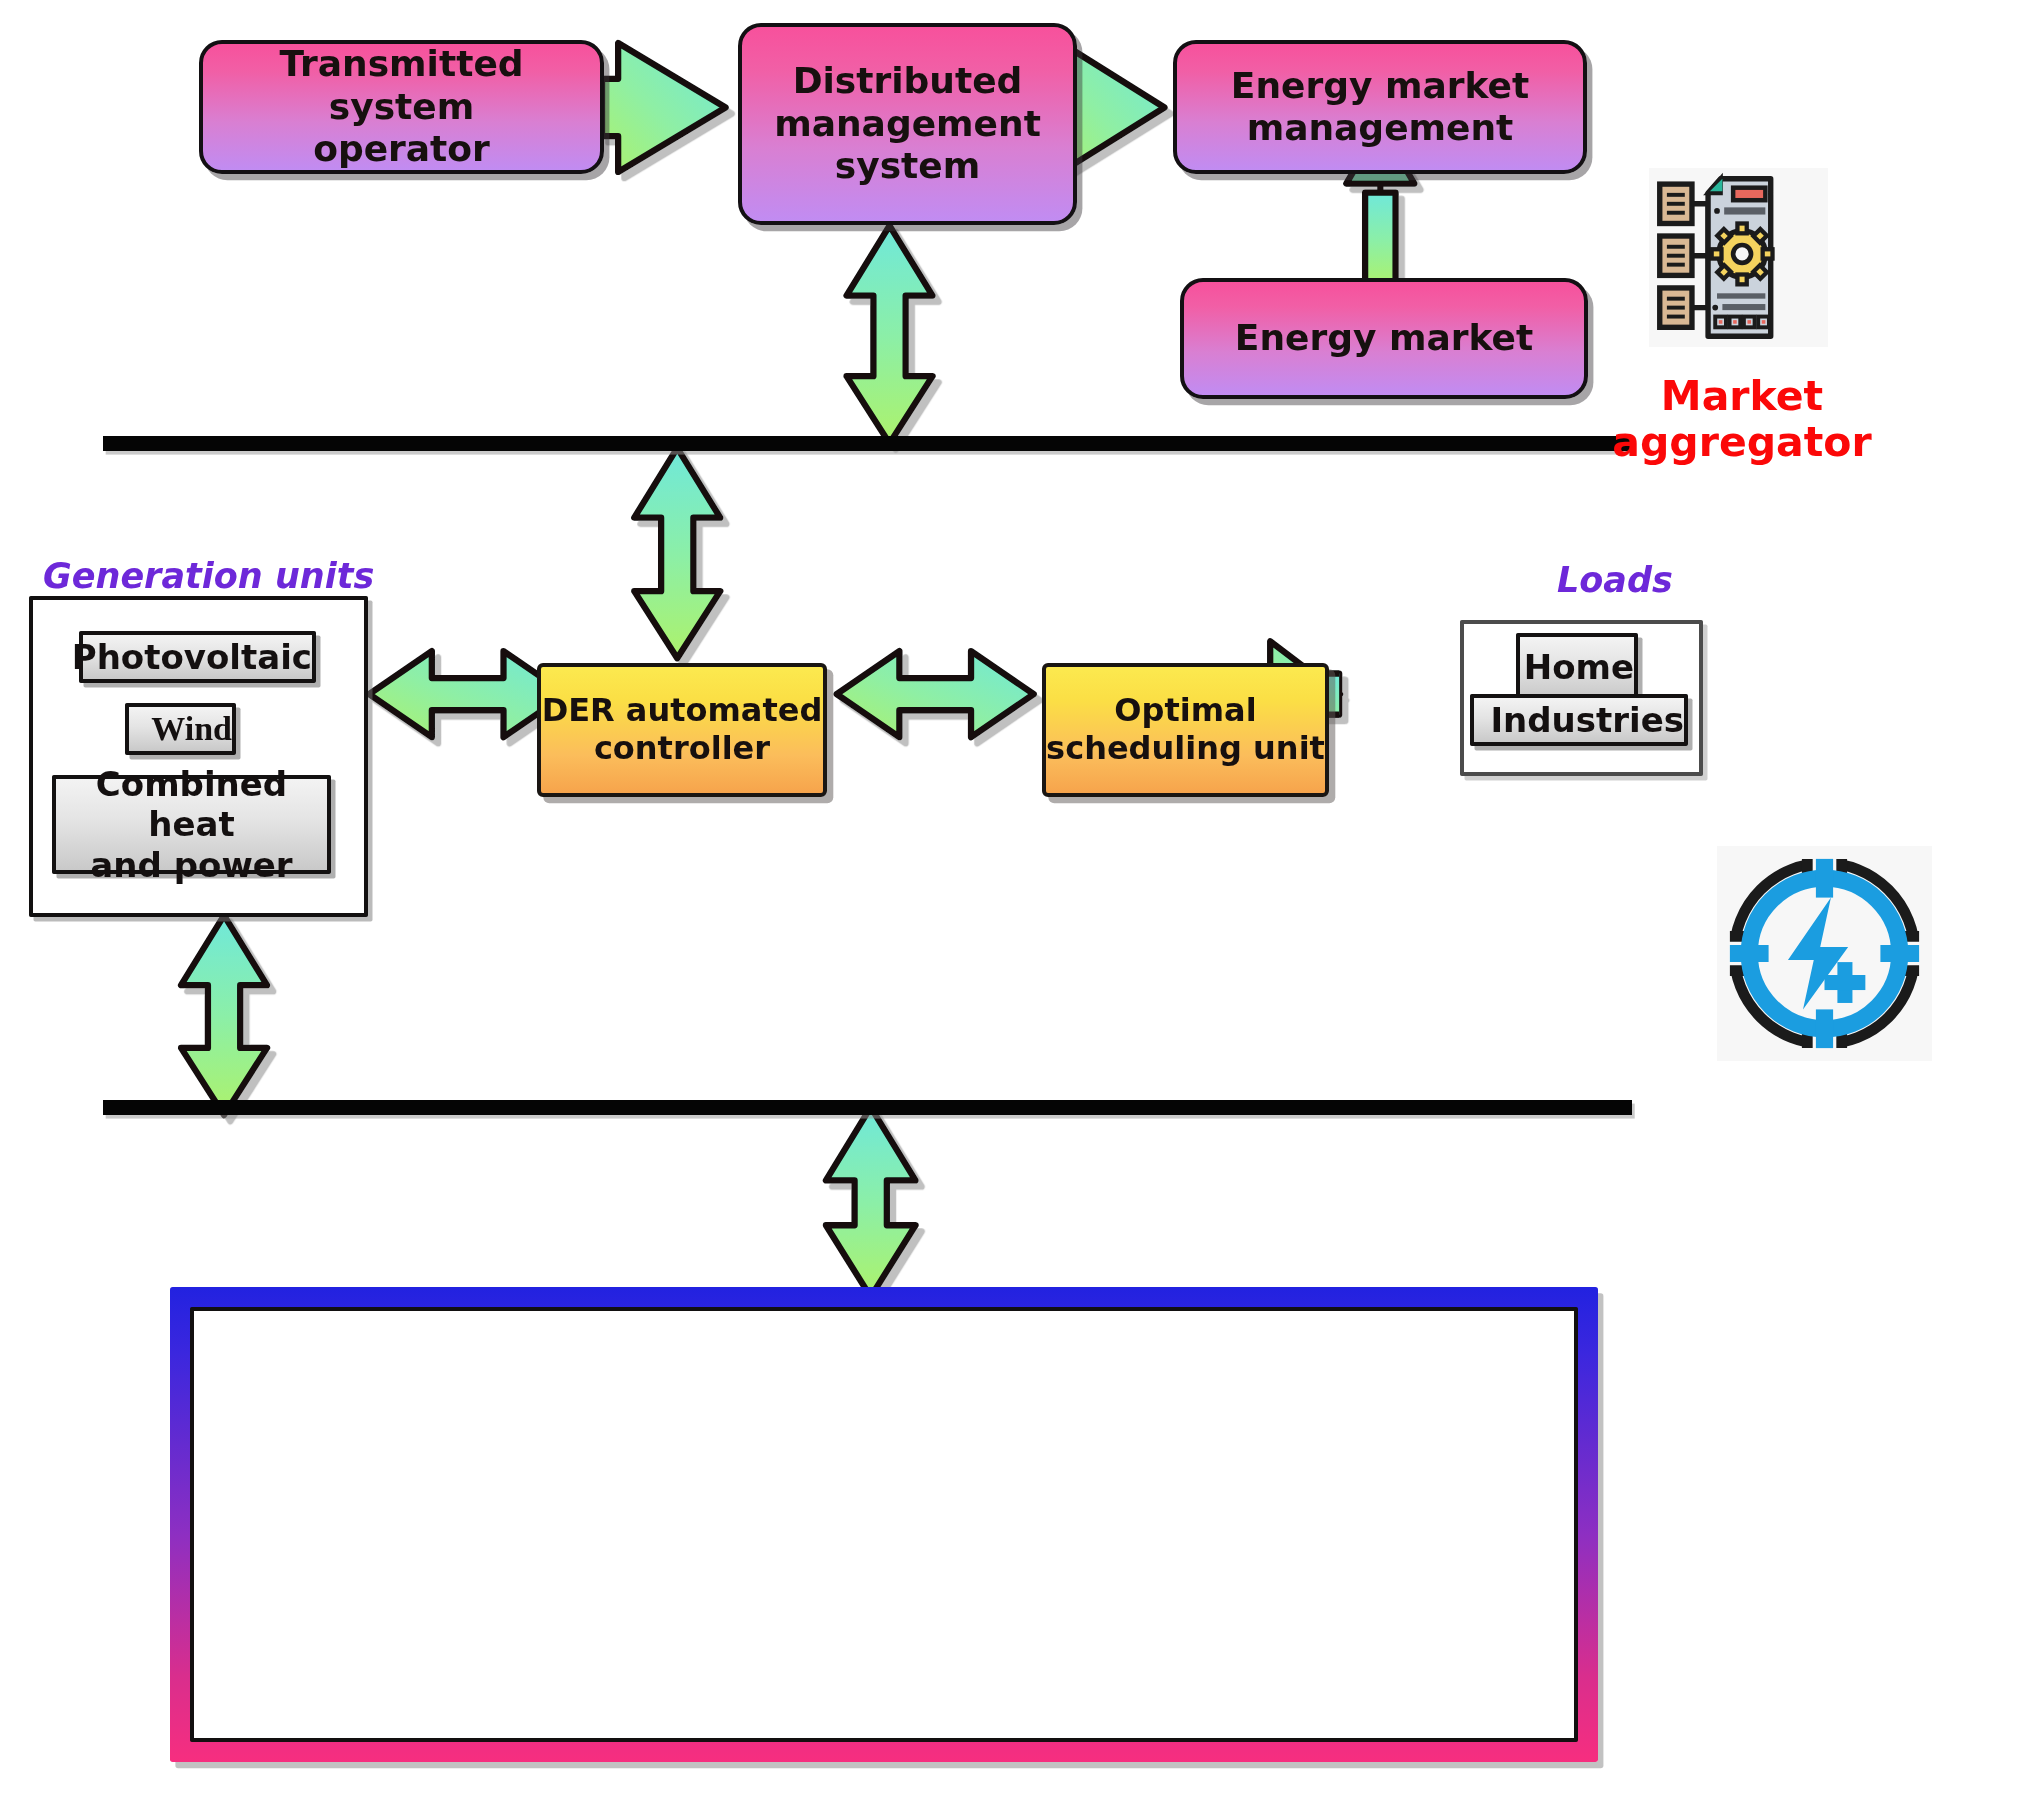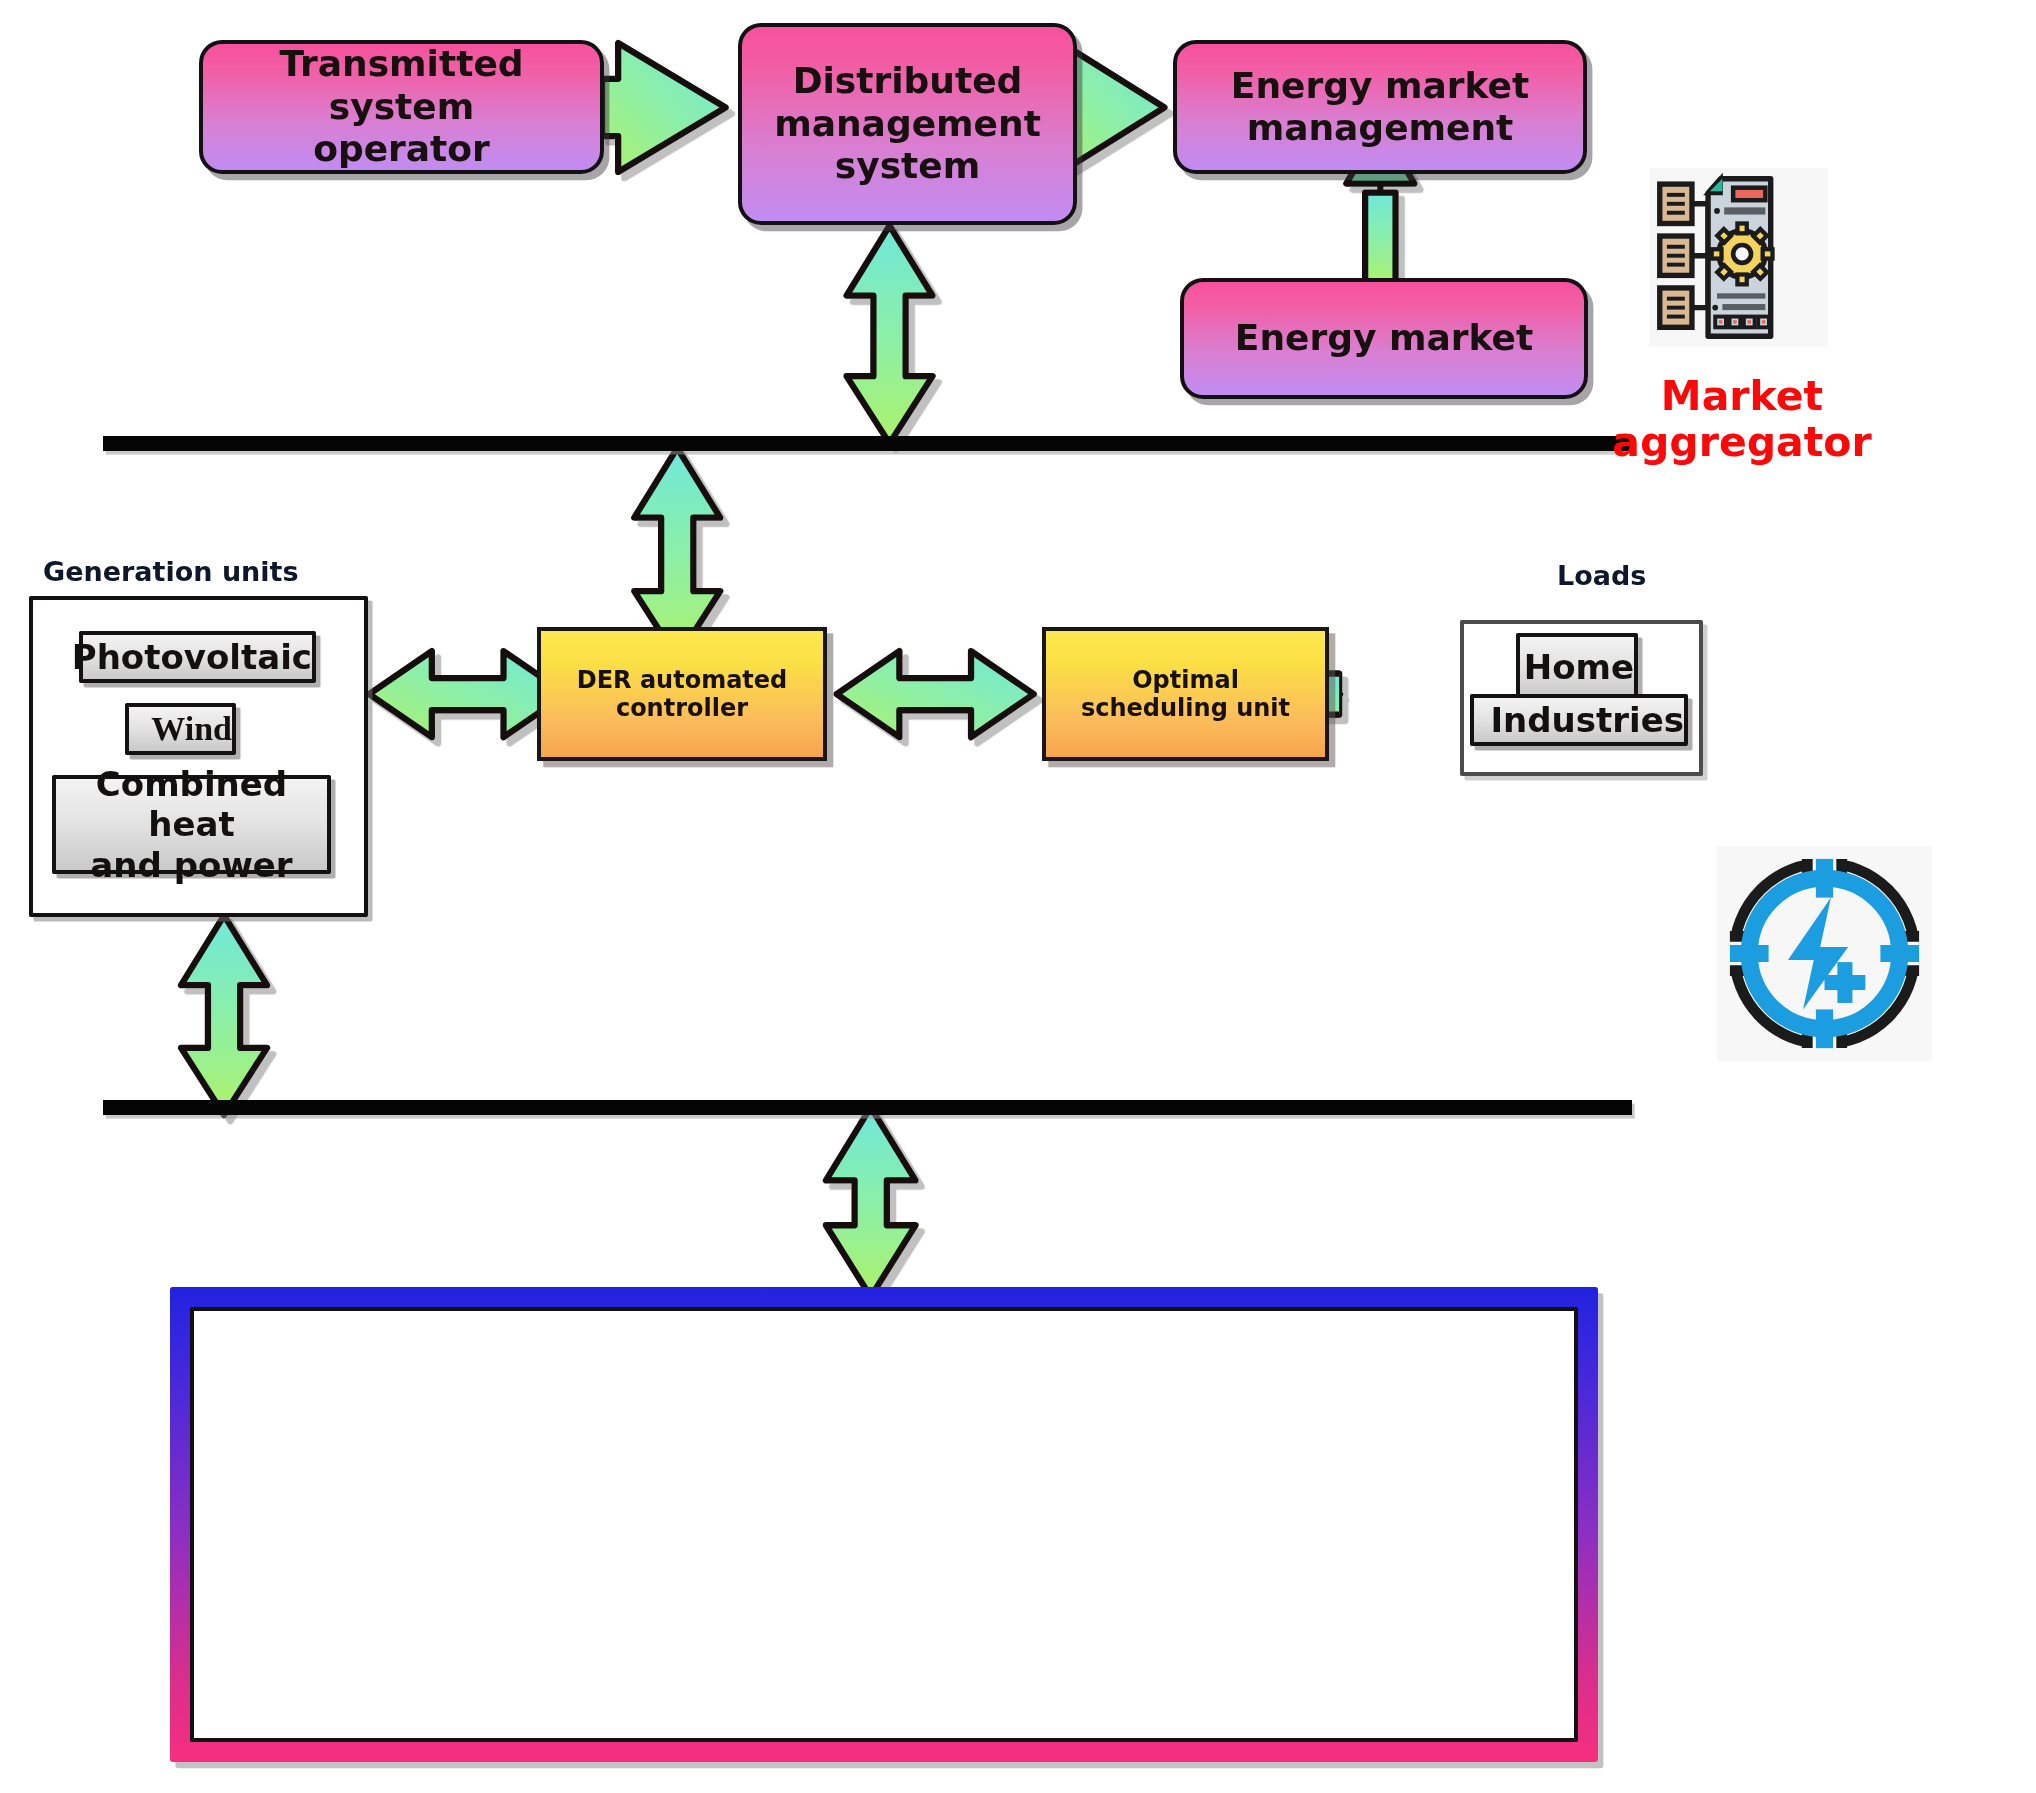--- a/index.html
+++ b/index.html
@@ -28,23 +28,24 @@
     border:4.5px solid #131013;
     border-radius:23px;
     box-shadow:5.4px 6.3px 0 rgba(60,55,60,.45);
     font-size:36px;
   }
 
   
   .yellow-box{
     background:linear-gradient(180deg,#FCE94F 0%,#FBDF45 26%,#FBBD5B 70%,#F6A44C 100%);
     border:4.5px solid #1a1613;
-    border-radius:0;
+    border-radius:6px;
     box-shadow:6.3px 6.3px 0 rgba(95,90,88,.5);
-    font-size:24px;
+    font-size:32px;
+    margin-top:36px;
   }
 
   
   .grey-box{
     background:linear-gradient(180deg,#F3F3F3 0%,#E4E4E4 45%,#C9C9C9 100%);
     border:4.5px solid #131111;
     border-radius:1.8px;
     box-shadow:4.5px 4.5px 0 rgba(110,110,110,.55);
     font-size:34px;
     color:#141010;
@@ -60,21 +61,21 @@
   }
   .frame-box-thin{
     background:#ffffff;
     border:4.5px solid #4c4c4c;
     border-radius:1.8px;
     box-shadow:4.5px 4.5px 0 rgba(150,150,150,.45);
   }
 
   
   .cap-blue{
-    color:#0f172a;font-size:27px;font-weight:700;white-space:nowrap;
+    color:#6d28d9;font-size:35px;font-weight:700;white-space:nowrap;font-style:italic;
   }
   .cap-red{
     color:#fb0808;font-size:41px;font-weight:700;text-align:center;line-height:1.12;
   }
 
   
   .busbar{
     background:#050505;
     height:15px;
     box-shadow:2.7px 3.6px 0 rgba(150,150,150,.5);

